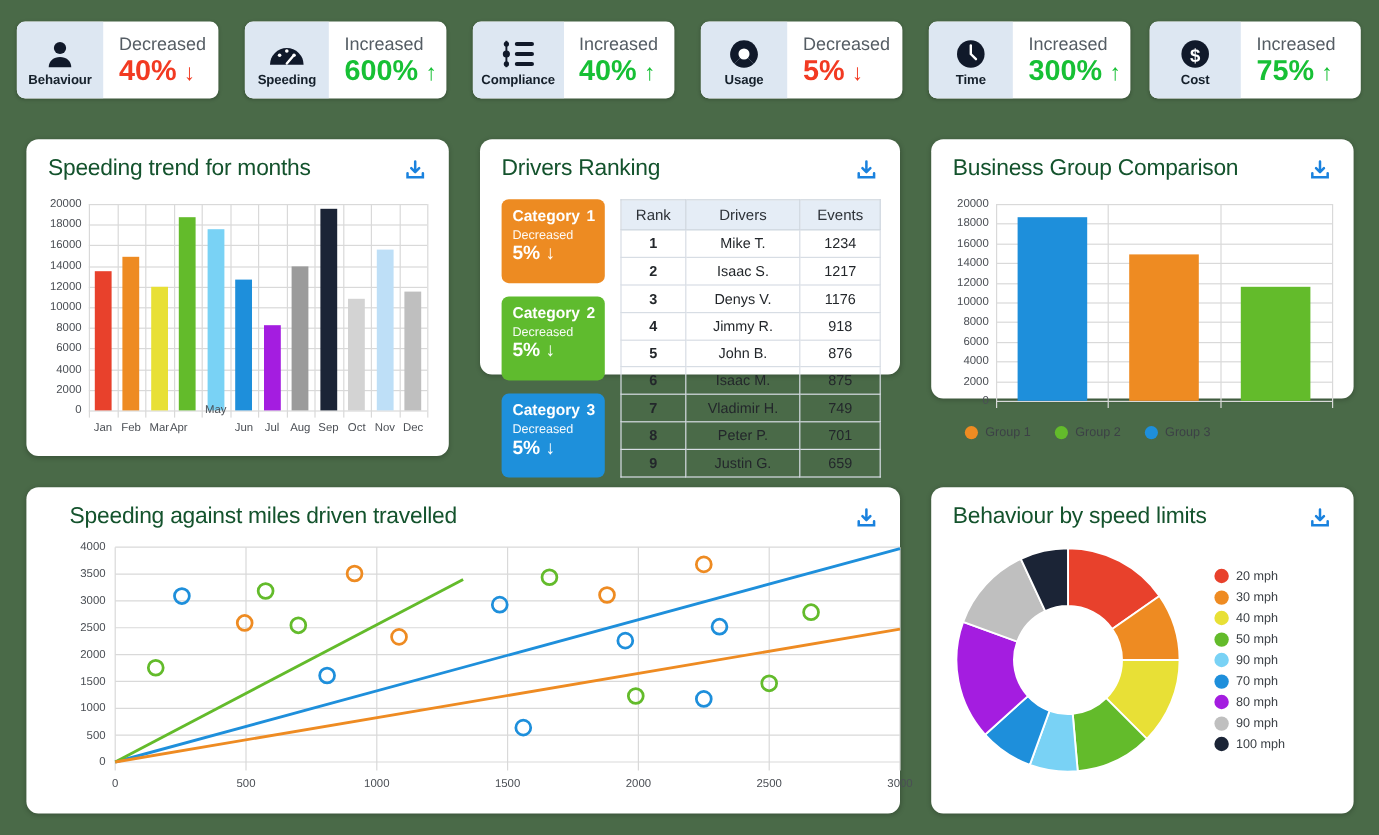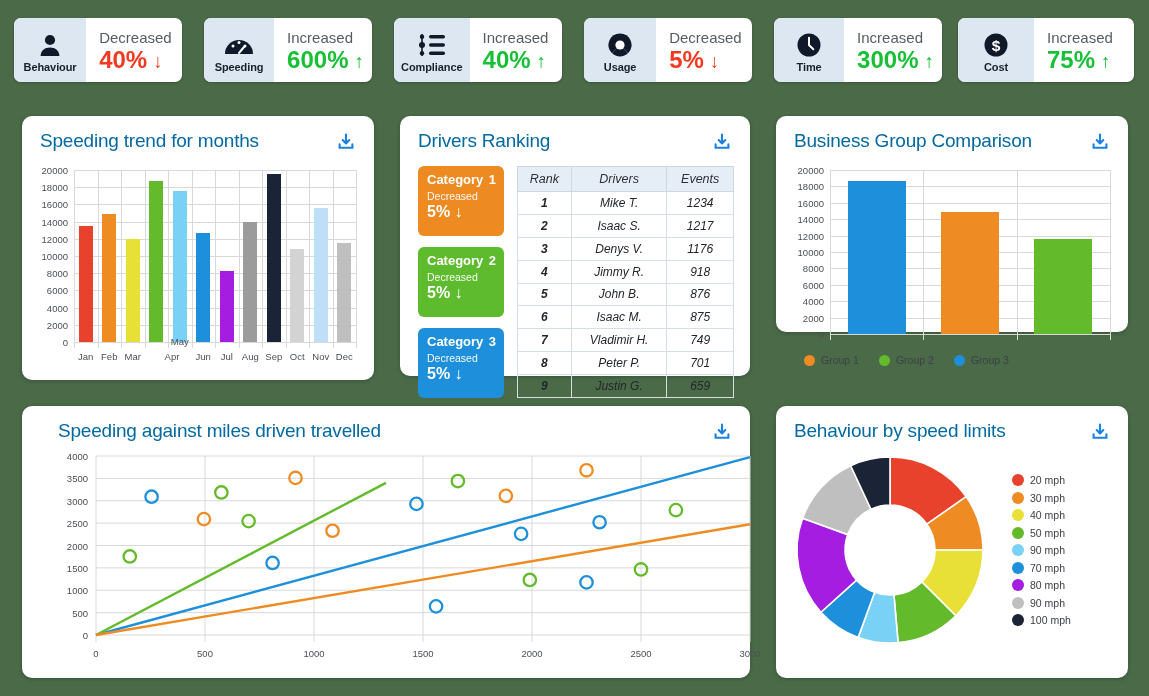--- a/index.html
+++ b/index.html
@@ -49,21 +49,21 @@
   
   .panel {
     position: absolute; background: #ffffff; border-radius: 10px;
     box-shadow: 0 1px 4px rgba(0,0,0,0.22);
   }
   .panel-head {
     display: flex; align-items: flex-start; justify-content: space-between;
     padding: 14px 16px 0 18px;
   }
   .panel-title {
-    font-size: 19px; color: #0369a1; font-weight: normal; letter-spacing: -0.2px;
+    font-size: 19px; color: #14532d; font-weight: normal; letter-spacing: -0.2px;
   }
   .dl-btn { background: none; border: none; cursor: pointer; padding: 2px; line-height: 0; }
 
   
   .plot { position: relative; }
   .ytick, .xtick {
     position: absolute; font-size: 9.5px; color: #4b4f55; white-space: nowrap;
   }
   .ytick { text-align: right; transform: translateY(-50%); }
   .xtick { transform: translateX(-50%); }
@@ -72,21 +72,21 @@
 
   
   .rank-wrap { display: flex; gap: 13px; padding: 12px 16px 0 18px; }
   .cat-col { display: flex; flex-direction: column; gap: 11px; width: 88px; }
   .cat-badge {
     border-radius: 6px; color: #fff; padding: 6px 8px 7px 9px; height: 70px;
   }
   .cat-name { font-size: 13px; font-weight: bold; display: flex; justify-content: space-between; }
   .cat-sub { font-size: 10.5px; opacity: .95; margin-top: 3px; }
   .cat-val { font-size: 16px; font-weight: bold; margin-top: 1px; }
-  table.rank-table { border-collapse: collapse; width: 222px; font-size: 12px; font-style: italic; }
+  table.rank-table { border-collapse: collapse; width: 222px; font-size: 12px; }
   table.rank-table th {
     background: #e5edf6; color: #2d3238; font-weight: normal;
     border: 1px solid #cfd6de; padding: 5px 4px; font-size: 12.5px;
   }
   table.rank-table td {
     border: 1px solid #d7dde4; padding: 3px 4px; text-align: center; color: #23272b;
   }
   td.rank-num { color: #1a73d4; font-weight: bold; }
 
   
@@ -254,21 +254,21 @@
       <div class="bar" title="Jan: 13500" style="left: 46.935px; bottom: 26px; width: 13.63px; height: 116.1px; background: rgb(232, 65, 44);"></div>
       <div class="xtick" style="left: 53.75px; top: 187px;">Jan</div>
       <div class="gridline" style="left: 65.5px; top: 6px; width: 1px; height: 178px;"></div>
       <div class="bar" title="Feb: 14900" style="left: 70.435px; bottom: 26px; width: 13.63px; height: 128.14px; background: rgb(238, 139, 34);"></div>
       <div class="xtick" style="left: 77.25px; top: 187px;">Feb</div>
       <div class="gridline" style="left: 89px; top: 6px; width: 1px; height: 178px;"></div>
       <div class="bar" title="Mar: 11950" style="left: 93.935px; bottom: 26px; width: 13.63px; height: 102.77px; background: rgb(232, 224, 54);"></div>
       <div class="xtick" style="left: 100.75px; top: 187px;">Mar</div>
       <div class="gridline" style="left: 112.5px; top: 6px; width: 1px; height: 178px;"></div>
       <div class="bar" title="Apr: 18700" style="left: 117.435px; bottom: 26px; width: 13.63px; height: 160.82px; background: rgb(99, 187, 43);"></div>
-      <div class="xtick" style="left: 140px; top: 187px;">Apr</div>
+      <div class="xtick" style="left: 117px; top: 187px;">Apr</div>
       <div class="gridline" style="left: 136px; top: 6px; width: 1px; height: 178px;"></div>
       <div class="bar" title="May: 17550" style="left: 140.935px; bottom: 26px; width: 13.63px; height: 150.93px; background: rgb(121, 210, 245);"></div>
       <div class="xtick" style="left: 147.75px; top: 172px;">May</div>
       <div class="gridline" style="left: 159.5px; top: 6px; width: 1px; height: 178px;"></div>
       <div class="bar" title="Jun: 12650" style="left: 164.435px; bottom: 26px; width: 13.63px; height: 108.79px; background: rgb(30, 143, 219);"></div>
       <div class="xtick" style="left: 171.25px; top: 187px;">Jun</div>
       <div class="gridline" style="left: 183px; top: 6px; width: 1px; height: 178px;"></div>
       <div class="bar" title="Jul: 8300" style="left: 187.935px; bottom: 26px; width: 13.63px; height: 71.38px; background: rgb(164, 29, 224);"></div>
       <div class="xtick" style="left: 194.75px; top: 187px;">Jul</div>
       <div class="gridline" style="left: 206.5px; top: 6px; width: 1px; height: 178px;"></div>
@@ -284,21 +284,21 @@
       <div class="bar" title="Nov: 15550" style="left: 281.935px; bottom: 26px; width: 13.63px; height: 133.73px; background: rgb(190, 223, 247);"></div>
       <div class="xtick" style="left: 288.75px; top: 187px;">Nov</div>
       <div class="gridline" style="left: 300.5px; top: 6px; width: 1px; height: 178px;"></div>
       <div class="bar" title="Dec: 11550" style="left: 305.435px; bottom: 26px; width: 13.63px; height: 99.33px; background: rgb(191, 191, 191);"></div>
       <div class="xtick" style="left: 312.25px; top: 187px;">Dec</div>
       <div class="gridline" style="left: 324px; top: 6px; width: 1px; height: 178px;"></div>
       <div class="gridline" style="left: 42px; top: 6px; width: 1px; height: 178px;"></div>
     </div>
 </div>
 
-<div class="panel" id="panelRank" style="left:400px; top:116px; width:350px; height:260px;">
+<div class="panel" id="panelRank" style="left:400px; top:116px; width:350px; height:196px;">
   <div class="panel-head">
     <div class="panel-title">Drivers Ranking</div>
     <button class="dl-btn" title="Download">
       <svg width="20" height="20" viewBox="0 0 20 20" aria-hidden="true">
         <path d="M10 2.5v7.6M10 11.4l-3.3-3.3M10 11.4l3.3-3.3" stroke="#1a82de" stroke-width="2.1" fill="none" stroke-linecap="round"></path>
         <path d="M3.6 12.4v3.3h12.8v-3.3" stroke="#1a82de" stroke-width="2.1" fill="none" stroke-linecap="round"></path>
       </svg>
     </button>
   </div>
   <div class="rank-wrap">

